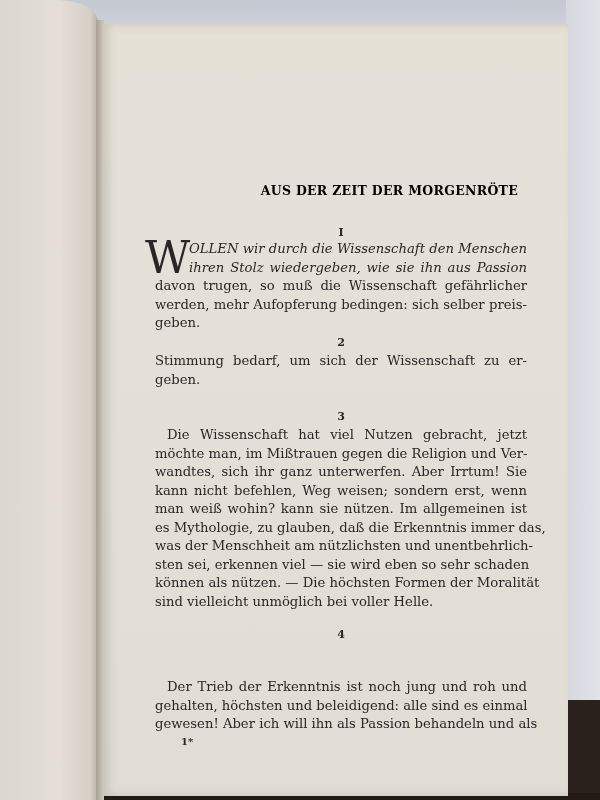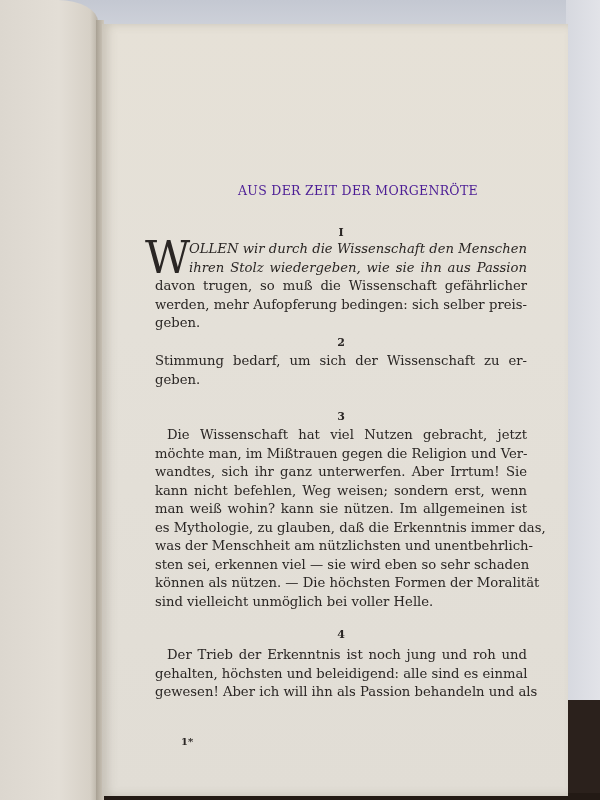--- a/index.html
+++ b/index.html
@@ -33,22 +33,22 @@
       position: absolute; left: 96px; top: 20px; width: 8px; height: 780px;
       background: linear-gradient(90deg, #a8a093 0%, #cfc8bc 100%);
     }
     .right-page {
       position: absolute; left: 102px; top: 24px; width: 466px; height: 772px;
       background: linear-gradient(180deg, #e6e1d7 0%, #e4e0d8 40%, #e1ddd5 100%);
       box-shadow: inset 6px 0 10px rgba(120,110,95,0.25);
     }
     .heading {
       position: absolute; left: 198px; top: 183px; width: 320px;
-      font-size: 12.5px; letter-spacing: 0.3px; font-weight: normal; color: #4c1d95;
-      text-align: center;
+      font-size: 12.5px; letter-spacing: 0.3px; font-weight: bold; color: #000000;
+      text-align: right;
     }
     .num {
       position: absolute; width: 372px; left: 155px;
       text-align: center; font-size: 11px; font-weight: bold; color: #2a2624;
     }
     .para {
       position: absolute; left: 155px; width: 372px;
       font-size: 13.2px; line-height: 18.5px; color: #2a2624;
       text-align: justify; hyphens: manual;
     }
@@ -103,18 +103,18 @@
   <span class="line">man weiß wohin? kann sie nützen. Im allgemeinen ist</span>
   <span class="line">es Mythologie, zu glauben, daß die Erkenntnis immer das,</span>
   <span class="line">was der Menschheit am nützlichsten und unentbehrlich-</span>
   <span class="line">sten sei, erkennen viel — sie wird eben so sehr schaden</span>
   <span class="line">können als nützen. — Die höchsten Formen der Moralität</span>
   <span class="line last">sind vielleicht unmöglich bei voller Helle.</span>
 </div>
 
 <div class="num" style="top:628px;">4</div>
 <div class="para" style="top:646px;">
-  <span class="line" style="padding-left:12px;">Der Trieb der Erkenntnis ist noch jung und roh und</span>
+  <span class="line" style="padding-left:12px;margin-top:32px;">Der Trieb der Erkenntnis ist noch jung und roh und</span>
   <span class="line">gehalten, höchsten und beleidigend: alle sind es einmal</span>
   <span class="line">gewesen! Aber ich will ihn als Passion behandeln und als</span>
 </div>
 
 <div class="footer-mark">1*</div>
 
 </body></html>

